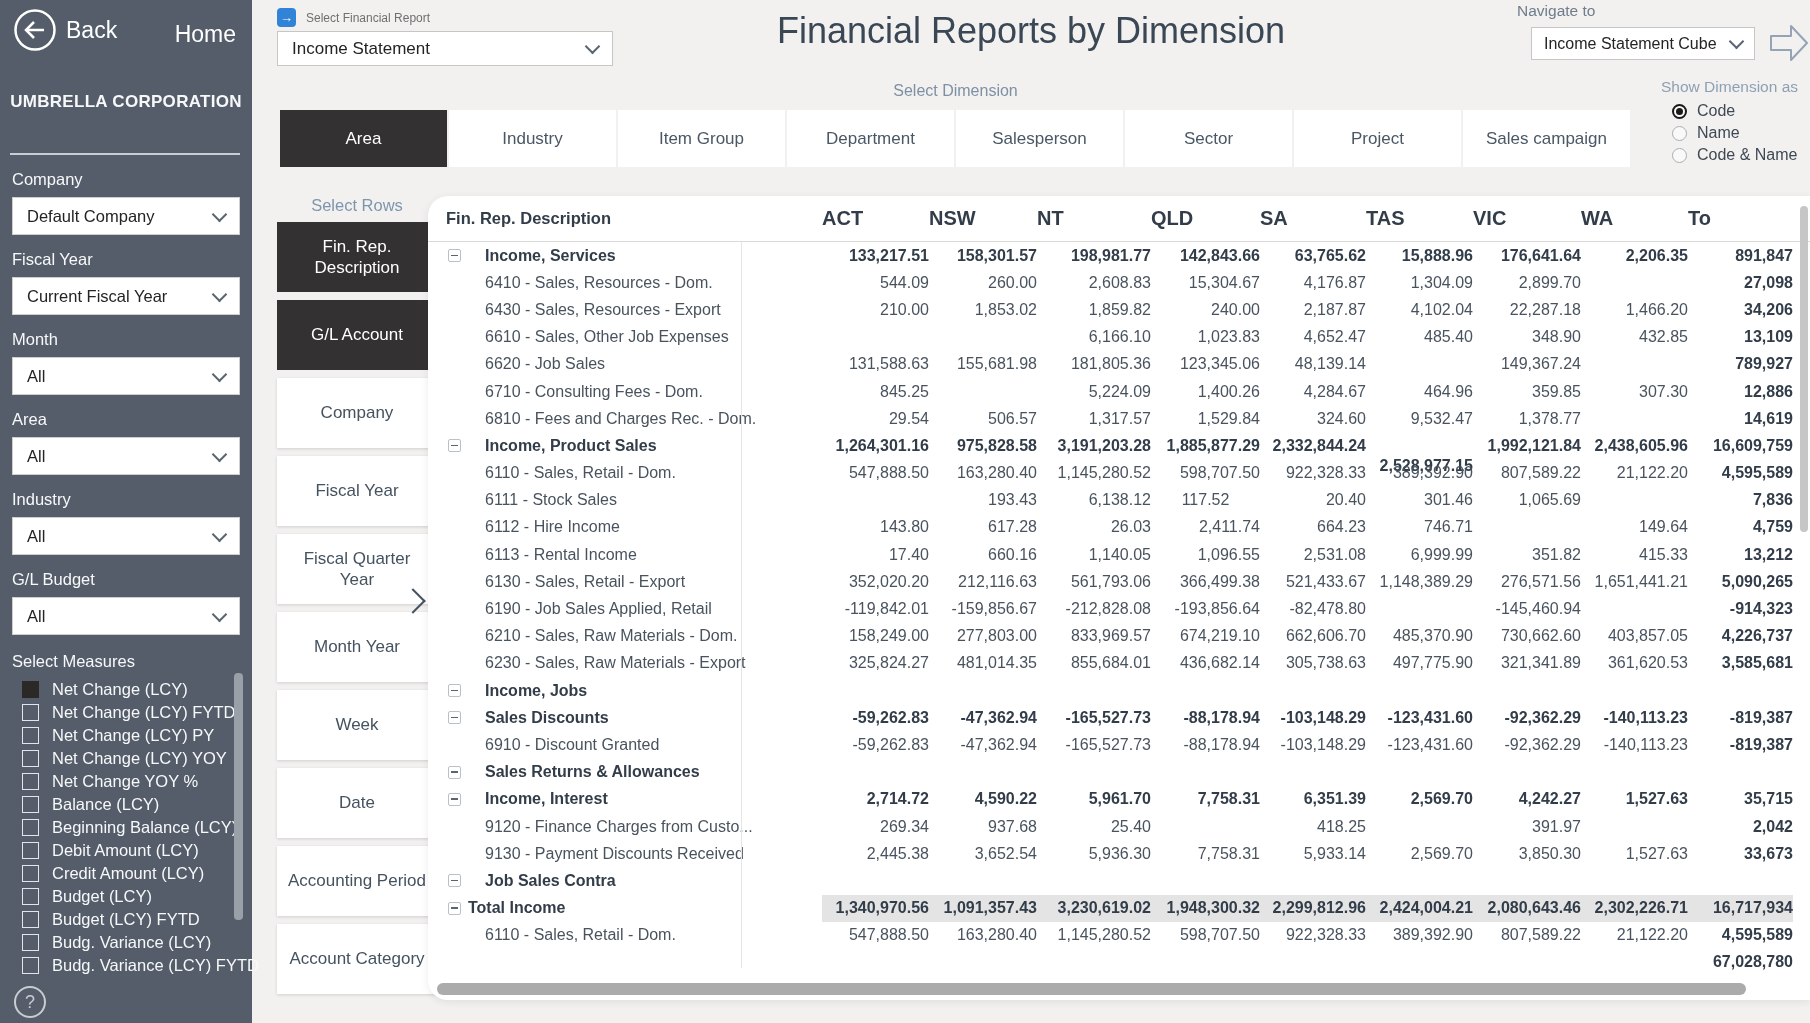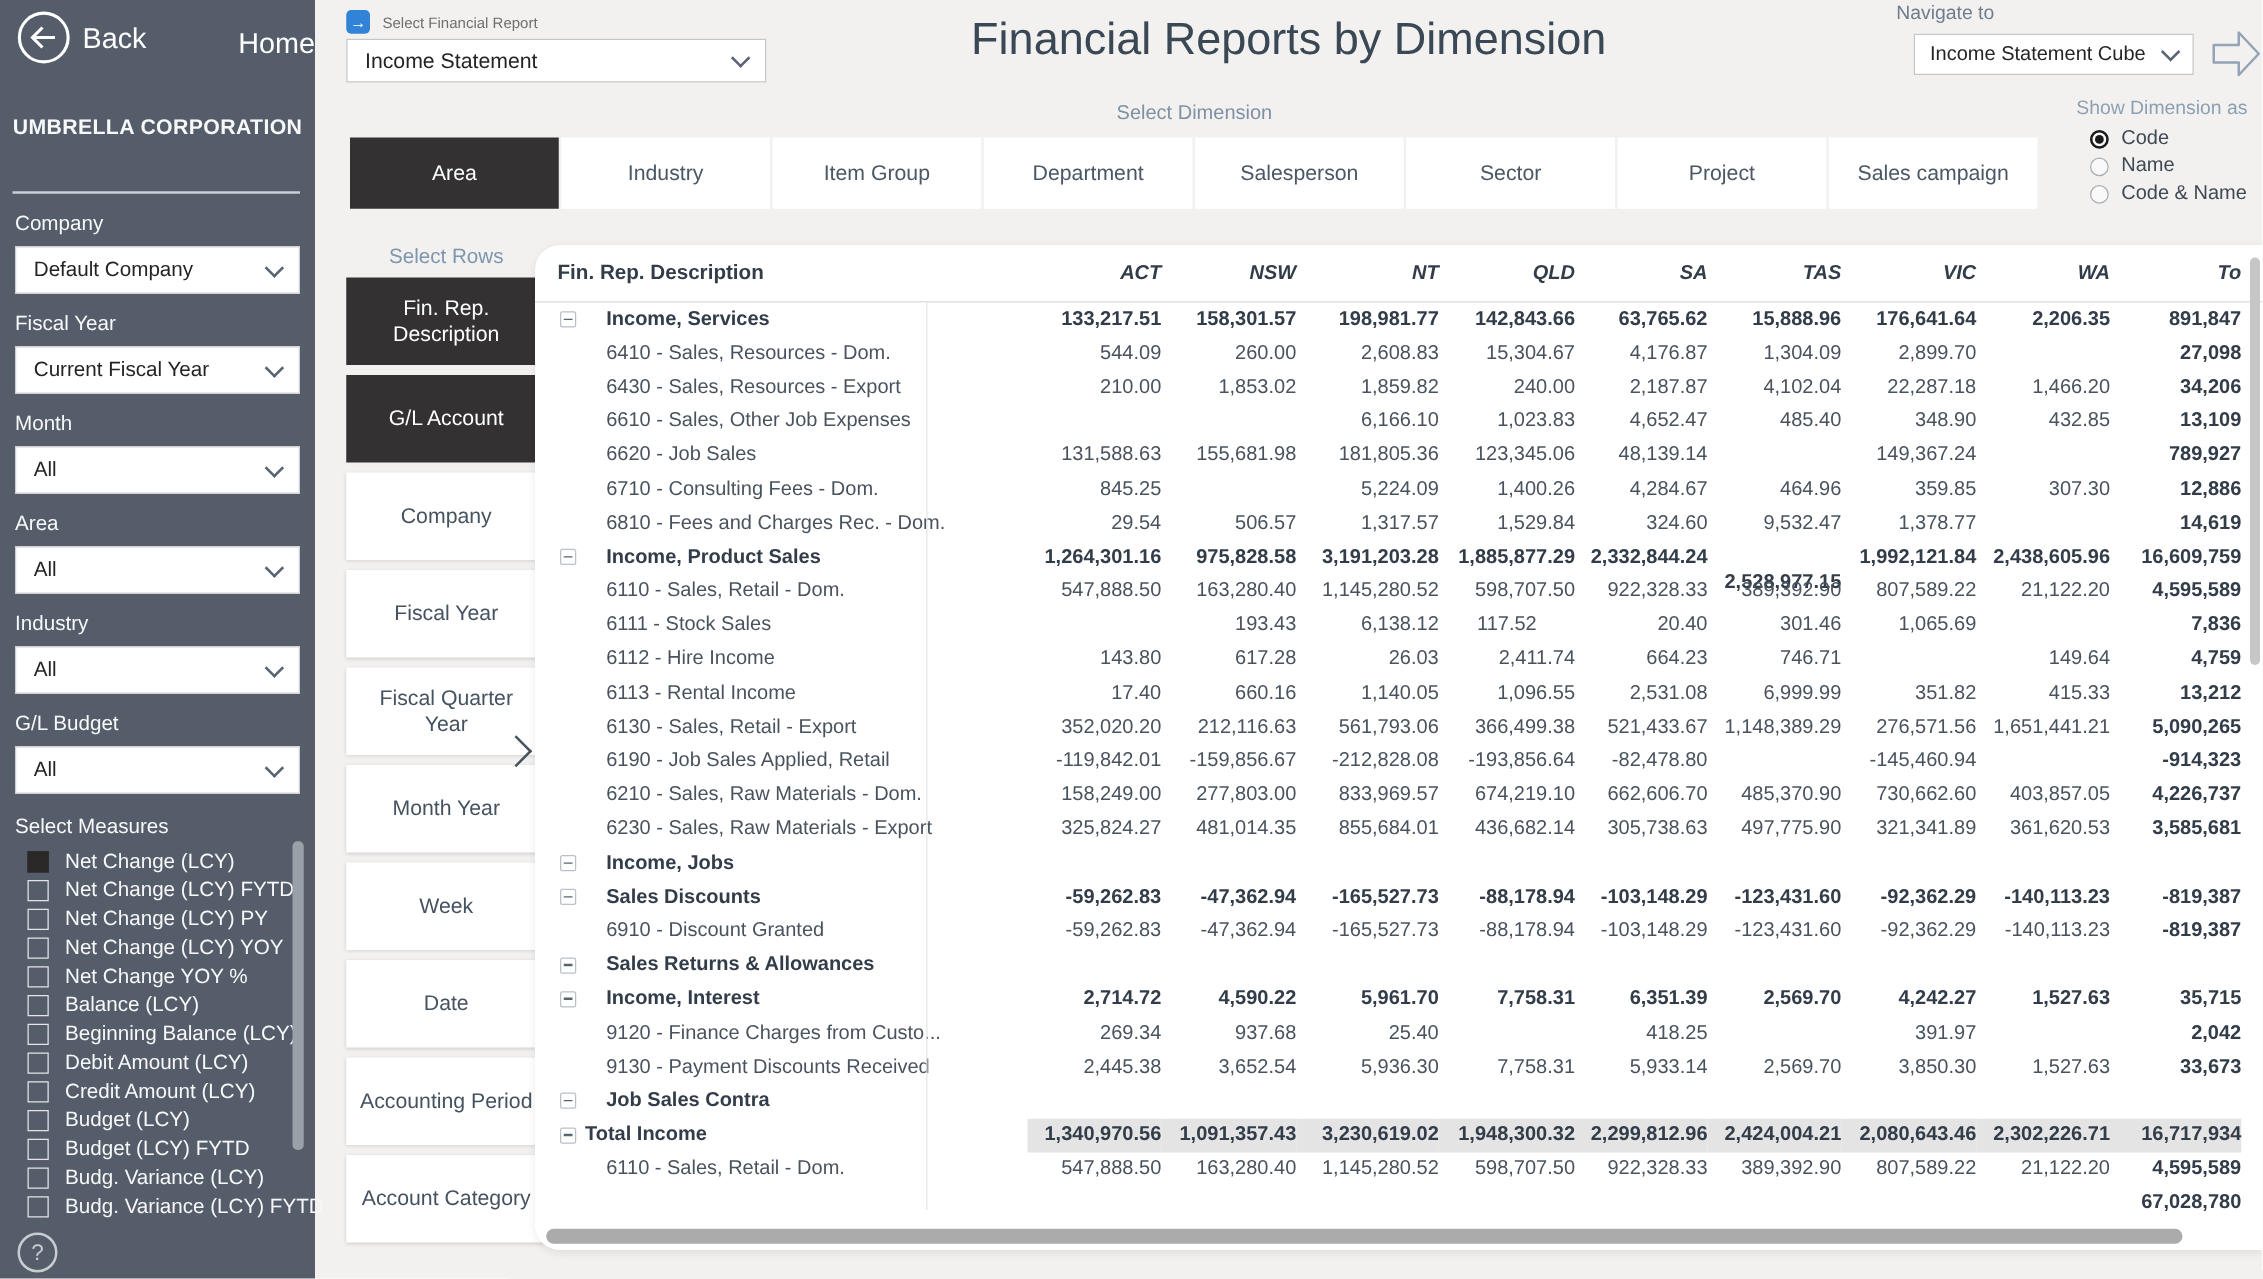--- a/index.html
+++ b/index.html
@@ -5,21 +5,21 @@
   html,body{margin:0;padding:0;}
   body{font-family:"Liberation Sans","DejaVu Sans",sans-serif;}
   .app{position:relative;width:1810px;height:1023px;overflow:hidden;background:#F2F1F0;}
 
   
   .sidebar{position:absolute;left:0;top:0;width:252px;height:1023px;background:#545D69;color:#F7F8F9;}
   .nav-row{position:absolute;left:0;top:8px;width:100%;height:50px;}
   .back{position:absolute;left:13px;top:0;display:flex;align-items:center;gap:9px;cursor:pointer;}
   .back-circle{width:44px;height:44px;}
   .back-label,.home{font-size:23px;color:#FFFFFF;}
-  .home{position:absolute;right:0;top:13px;cursor:pointer;}
+  .home{position:absolute;right:16px;top:13px;cursor:pointer;}
   .org{position:absolute;left:0;top:92px;width:100%;text-align:center;font-size:17px;font-weight:700;letter-spacing:.3px;}
   .sdivider{position:absolute;left:10px;top:153px;width:230px;height:2px;background:#C9CED4;}
   .filters{position:absolute;left:12px;top:170px;width:228px;}
   .flabel{font-size:16.5px;height:22px;margin-bottom:5px;}
   .selectbox{height:36px;background:#FFFFFF;border:1px solid #CFCFCF;display:flex;align-items:center;justify-content:space-between;padding:0 14px;margin-bottom:15px;cursor:pointer;}
   .selval{font-size:16.5px;color:#252423;}
   .chev{width:9px;height:9px;border-left:2px solid #5A6473;border-bottom:2px solid #5A6473;transform:rotate(-45deg);margin-top:-4px;flex:none;}
   .measures-label{position:absolute;left:12px;top:652px;font-size:16.5px;}
   .measures{position:absolute;left:12px;top:678px;width:218px;}
   .measure{display:flex;align-items:center;height:23px;cursor:pointer;}
@@ -65,21 +65,21 @@
         display:flex;align-items:center;justify-content:center;padding:0 10px;box-sizing:border-box;line-height:1.25;cursor:pointer;}
   .rowbtn.selbtn{background:#333132;color:#fff;box-shadow:none;}
   .expander{position:absolute;left:404px;top:592px;width:16px;height:16px;border-right:2.5px solid #46535F;border-bottom:2.5px solid #46535F;
         transform:rotate(-45deg);cursor:pointer;}
 
   
   .card{position:absolute;left:428px;top:196px;width:1382px;height:804px;background:#fff;border-radius:20px 0 0 20px;
         box-shadow:0 2px 8px rgba(0,0,0,.08);overflow:hidden;}
   .thead{display:flex;align-items:center;height:46px;padding-right:17px;border-bottom:1px solid #DADADA;box-sizing:border-box;}
   .th-desc{flex:1;padding-left:18px;font-size:16.5px;font-weight:700;color:#323D49;}
-  .th{font-size:16px;font-weight:700;color:#323D49;text-align:right;flex:none;font-style:italic;}
+  .th{font-size:20px;font-weight:700;color:#323D49;flex:none;}
   .tr{display:flex;align-items:center;height:27.2px;padding-right:17px;font-size:16px;color:#49535E;}
   .td-desc{flex:1;position:relative;height:100%;display:flex;align-items:center;}
   .collapse{position:absolute;left:20px;width:13px;height:13px;border:1px solid #B9C0C8;border-radius:2px;box-sizing:border-box;cursor:pointer;}
   .collapse::after{content:"";position:absolute;left:2px;top:4.5px;width:7px;height:1.5px;background:#5A6570;}
   .rlabel{margin-left:57px;white-space:nowrap;}
   .rlabel.total{margin-left:40px;}
   .rlabel.group,.rlabel.total{font-weight:700;color:#323D49;}
   .td-num{text-align:right;flex:none;white-space:nowrap;}
   .tr.group .td-num,.tr.total .td-num,.tr.grand .td-num,.td-num.tot{font-weight:700;color:#323D49;}
   .tr.hl .td-num{background:#E4E4E4;align-self:stretch;display:flex;align-items:center;justify-content:flex-end;}

